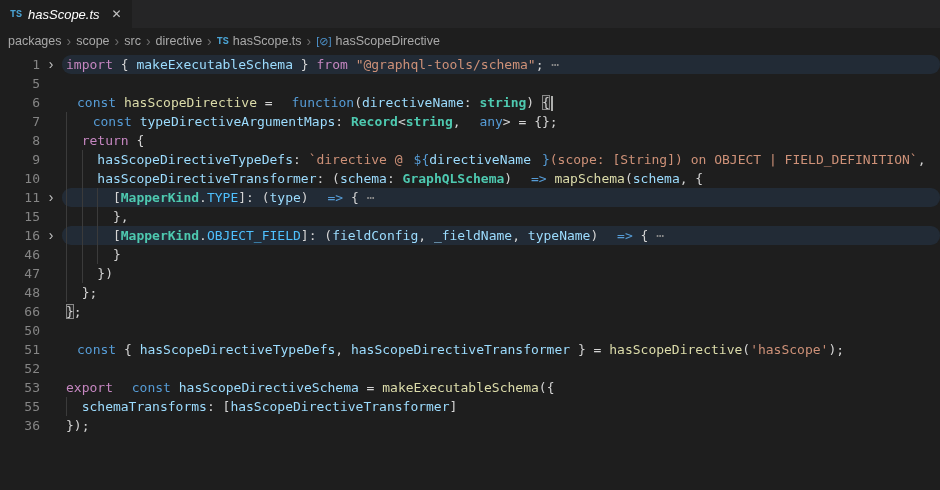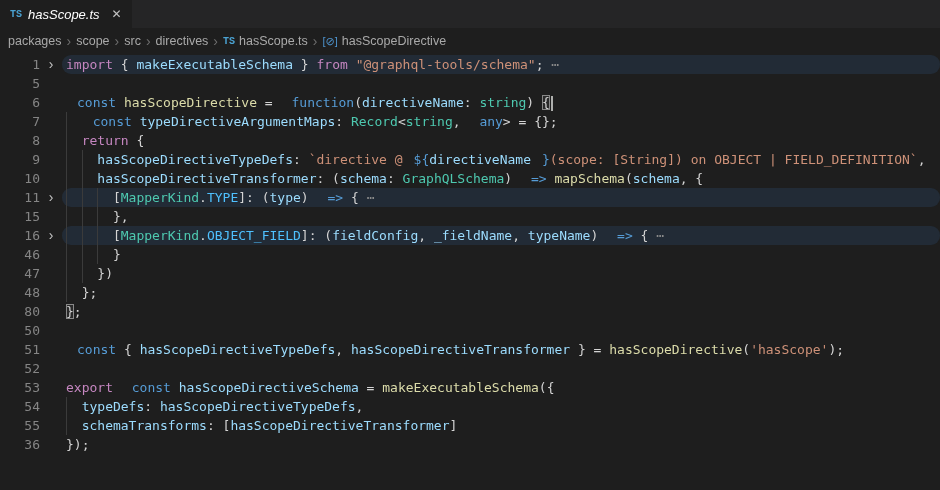--- a/index.html
+++ b/index.html
@@ -31,21 +31,21 @@
   .gutter{width:62px;flex:none;display:flex;align-items:center;}
   .lnum{display:inline-block;width:40px;text-align:right;color:var(--line_number,#858585);}
   .fold{display:inline-block;width:22px;text-align:center;color:var(--fold_chevron,#c5c5c5);font-family:"Liberation Sans",sans-serif;font-size:14px;cursor:pointer;}
   .code{flex:1;position:relative;padding-left:4px;border-radius:9px;}
   .code.hl{background:var(--row_highlight,#222b36);}
   .guide{position:absolute;top:0;bottom:0;width:1px;background:var(--indent_guide,#3b3b3b);}
   .tk-kwc{color:var(--kwc,#c586c0);}
   .tk-kw{color:var(--kw,#569cd6);margin-left:11px;}
   .tk-fn{color:var(--fn,#dcdcaa);}
   .tk-vr{color:var(--vr,#9cdcfe);}
-  .tk-ty{color:var(--ty,#4ec9b0);}
+  .tk-ty{color:var(--ty,#4ec9b0);font-weight:bold;}
   .tk-ct{color:var(--ct,#4fc1ff);}
   .tk-st{color:var(--st,#ce9178);}
   .tk-pu{color:var(--pu,#d4d4d4);}
   .tk-el{color:var(--el,#8a8a8a);}
   .tk-box{color:var(--pu,#d4d4d4);outline:1px solid var(--match_border,#888888);outline-offset:-1px;background:rgba(120,120,120,0.12);}
   .caret{display:inline-block;width:2px;height:15px;background:#aeafad;vertical-align:middle;margin-left:1px;}
 </style>
 </head>
 <body>
 
@@ -64,21 +64,21 @@
     <span class="bc-sep">›</span>
     <span class="bc-item">
       <span>scope</span>
     </span>
     <span class="bc-sep">›</span>
     <span class="bc-item">
       <span>src</span>
     </span>
     <span class="bc-sep">›</span>
     <span class="bc-item">
-      <span>directives</span>
+      <span>directive</span>
     </span>
     <span class="bc-sep">›</span>
     <span class="bc-item">
       <span class="ts-badge">TS</span>
       <span>hasScope.ts</span>
     </span>
     <span class="bc-sep">›</span>
     <span class="bc-item">
       <span class="sym-icon">[⊘]</span>
       <span>hasScopeDirective</span>
@@ -92,21 +92,20 @@
     <div class="line"><div class="gutter"><span class="lnum">7</span><span class="fold"></span></div><div class="code"><span class="guide" style="left: 4px;"></span><span class="tk-pu">  </span><span class="tk-kw">const</span><span class="tk-pu"> </span><span class="tk-vr">typeDirectiveArgumentMaps</span><span class="tk-pu">: </span><span class="tk-ty">Record</span><span class="tk-pu">&lt;</span><span class="tk-ty">string</span><span class="tk-pu">, </span><span class="tk-kw">any</span><span class="tk-pu">&gt; = {};</span></div></div>
     <div class="line"><div class="gutter"><span class="lnum">8</span><span class="fold"></span></div><div class="code"><span class="guide" style="left: 4px;"></span><span class="tk-pu">  </span><span class="tk-kwc">return</span><span class="tk-pu"> {</span></div></div>
     <div class="line"><div class="gutter"><span class="lnum">9</span><span class="fold"></span></div><div class="code"><span class="guide" style="left: 4px;"></span><span class="guide" style="left: 19.64px;"></span><span class="tk-pu">    </span><span class="tk-vr">hasScopeDirectiveTypeDefs</span><span class="tk-pu">: </span><span class="tk-st">`directive @</span><span class="tk-kw">${</span><span class="tk-vr">directiveName</span><span class="tk-kw">}</span><span class="tk-st">(scope: [String]) on OBJECT | FIELD_DEFINITION`</span><span class="tk-pu">,</span></div></div>
     <div class="line"><div class="gutter"><span class="lnum">10</span><span class="fold"></span></div><div class="code"><span class="guide" style="left: 4px;"></span><span class="guide" style="left: 19.64px;"></span><span class="tk-pu">    </span><span class="tk-vr">hasScopeDirectiveTransformer</span><span class="tk-pu">: (</span><span class="tk-vr">schema</span><span class="tk-pu">: </span><span class="tk-ty">GraphQLSchema</span><span class="tk-pu">) </span><span class="tk-kw">=&gt;</span><span class="tk-pu"> </span><span class="tk-fn">mapSchema</span><span class="tk-pu">(</span><span class="tk-vr">schema</span><span class="tk-pu">, {</span></div></div>
     <div class="line"><div class="gutter"><span class="lnum">11</span><span class="fold">›</span></div><div class="code hl"><span class="guide" style="left: 4px;"></span><span class="guide" style="left: 19.64px;"></span><span class="guide" style="left: 35.28px;"></span><span class="tk-pu">      [</span><span class="tk-ty">MapperKind</span><span class="tk-pu">.</span><span class="tk-ct">TYPE</span><span class="tk-pu">]: (</span><span class="tk-vr">type</span><span class="tk-pu">) </span><span class="tk-kw">=&gt;</span><span class="tk-pu"> { </span><span class="tk-el">⋯</span></div></div>
     <div class="line"><div class="gutter"><span class="lnum">15</span><span class="fold"></span></div><div class="code"><span class="guide" style="left: 4px;"></span><span class="guide" style="left: 19.64px;"></span><span class="guide" style="left: 35.28px;"></span><span class="tk-pu">      },</span></div></div>
     <div class="line"><div class="gutter"><span class="lnum">16</span><span class="fold">›</span></div><div class="code hl"><span class="guide" style="left: 4px;"></span><span class="guide" style="left: 19.64px;"></span><span class="guide" style="left: 35.28px;"></span><span class="tk-pu">      [</span><span class="tk-ty">MapperKind</span><span class="tk-pu">.</span><span class="tk-ct">OBJECT_FIELD</span><span class="tk-pu">]: (</span><span class="tk-vr">fieldConfig</span><span class="tk-pu">, </span><span class="tk-vr">_fieldName</span><span class="tk-pu">, </span><span class="tk-vr">typeName</span><span class="tk-pu">) </span><span class="tk-kw">=&gt;</span><span class="tk-pu"> { </span><span class="tk-el">⋯</span></div></div>
     <div class="line"><div class="gutter"><span class="lnum">46</span><span class="fold"></span></div><div class="code"><span class="guide" style="left: 4px;"></span><span class="guide" style="left: 19.64px;"></span><span class="guide" style="left: 35.28px;"></span><span class="tk-pu">      }</span></div></div>
     <div class="line"><div class="gutter"><span class="lnum">47</span><span class="fold"></span></div><div class="code"><span class="guide" style="left: 4px;"></span><span class="guide" style="left: 19.64px;"></span><span class="tk-pu">    })</span></div></div>
     <div class="line"><div class="gutter"><span class="lnum">48</span><span class="fold"></span></div><div class="code"><span class="guide" style="left: 4px;"></span><span class="tk-pu">  };</span></div></div>
-    <div class="line"><div class="gutter"><span class="lnum">80</span><span class="fold"></span></div><div class="code"><span class="tk-box">}</span><span class="tk-pu">;</span></div></div>
+    <div class="line"><div class="gutter"><span class="lnum">66</span><span class="fold"></span></div><div class="code"><span class="tk-box">}</span><span class="tk-pu">;</span></div></div>
     <div class="line"><div class="gutter"><span class="lnum">50</span><span class="fold"></span></div><div class="code"></div></div>
     <div class="line"><div class="gutter"><span class="lnum">51</span><span class="fold"></span></div><div class="code"><span class="tk-kw">const</span><span class="tk-pu"> { </span><span class="tk-vr">hasScopeDirectiveTypeDefs</span><span class="tk-pu">, </span><span class="tk-vr">hasScopeDirectiveTransformer</span><span class="tk-pu"> } = </span><span class="tk-fn">hasScopeDirective</span><span class="tk-pu">(</span><span class="tk-st">'hasScope'</span><span class="tk-pu">);</span></div></div>
     <div class="line"><div class="gutter"><span class="lnum">52</span><span class="fold"></span></div><div class="code"></div></div>
     <div class="line"><div class="gutter"><span class="lnum">53</span><span class="fold"></span></div><div class="code"><span class="tk-kwc">export</span><span class="tk-pu"> </span><span class="tk-kw">const</span><span class="tk-pu"> </span><span class="tk-vr">hasScopeDirectiveSchema</span><span class="tk-pu"> = </span><span class="tk-fn">makeExecutableSchema</span><span class="tk-pu">({</span></div></div>
-    <div class="line"><div class="gutter"><span class="lnum">54</span><span class="fold"></span></div><div class="code"><span class="guide" style="left: 4px;"></span><span class="tk-pu">  </span><span class="tk-vr">typeDefs</span><span class="tk-pu">: </span><span class="tk-vr">hasScopeDirectiveTypeDefs</span><span class="tk-pu">,</span></div></div>
     <div class="line"><div class="gutter"><span class="lnum">55</span><span class="fold"></span></div><div class="code"><span class="guide" style="left: 4px;"></span><span class="tk-pu">  </span><span class="tk-vr">schemaTransforms</span><span class="tk-pu">: [</span><span class="tk-vr">hasScopeDirectiveTransformer</span><span class="tk-pu">]</span></div></div>
     <div class="line"><div class="gutter"><span class="lnum">36</span><span class="fold"></span></div><div class="code"><span class="tk-pu">});</span></div></div>
   </div>
 
 </body></html>

